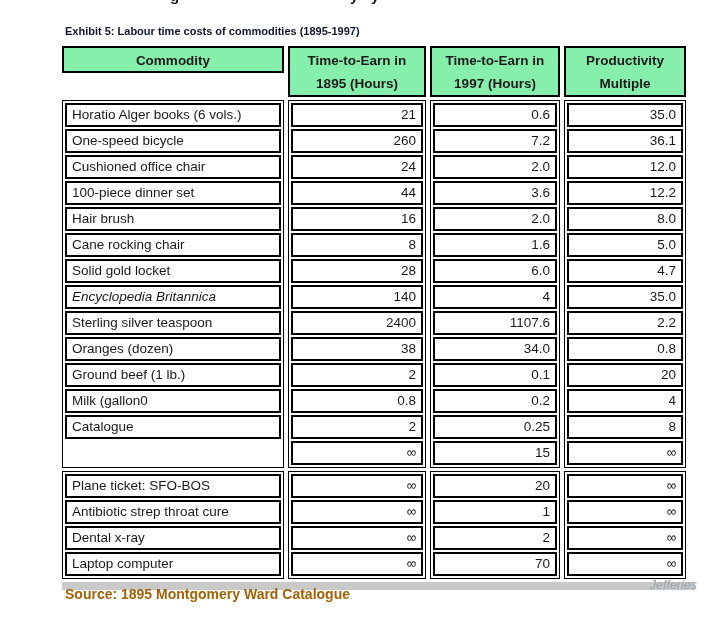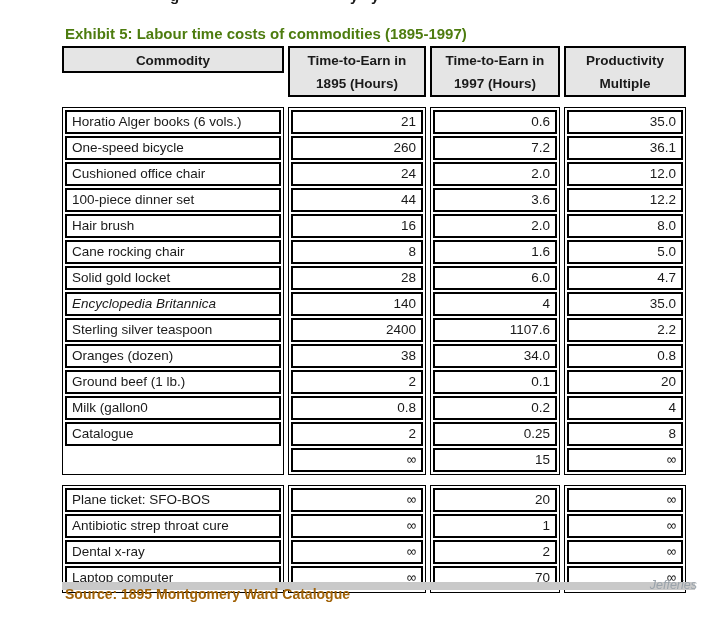--- a/index.html
+++ b/index.html
@@ -16,41 +16,41 @@
   .top-remnant span{
     position:absolute;top:-13px;
     font-size:15px;font-weight:bold;color:#1a1a1a;
   }
   .frag-0{left:170px;}
   .frag-1{left:350px;}
   .frag-2{left:371px;}
 
   .title{
     position:absolute;left:65px;top:25px;
-    font-size:15px;font-weight:bold;color:#4d7c0f;
+    font-size:11px;font-weight:bold;color:#0f172a;
     letter-spacing:0px;white-space:nowrap;
   }
 
   .exhibit-table{position:absolute;left:62px;top:46px;width:625px;}
   .hdr-row,.row-group{
     display:grid;
     grid-template-columns:222px 138px 130px 122px;
     column-gap:4px;
   }
   .hdr-cell{
     box-sizing:border-box;
     border:2px solid #000;
-    background:#e5e5e5;
+    background:#86efac;
     font-size:13.5px;font-weight:bold;text-align:center;
     line-height:23px;
     height:51px;
     padding-top:1px;
   }
   .hdr-cell.single{height:27px;line-height:23px;}
-  .row-group{margin-top:10px;}
+  .row-group{margin-top:3px;}
   .stack{
     box-sizing:border-box;
     border:1.5px solid #000;
     padding:2px;
     display:flex;flex-direction:column;row-gap:2px;
     background:#fff;
   }
   .cell{
     box-sizing:border-box;
     border:2px solid #000;

